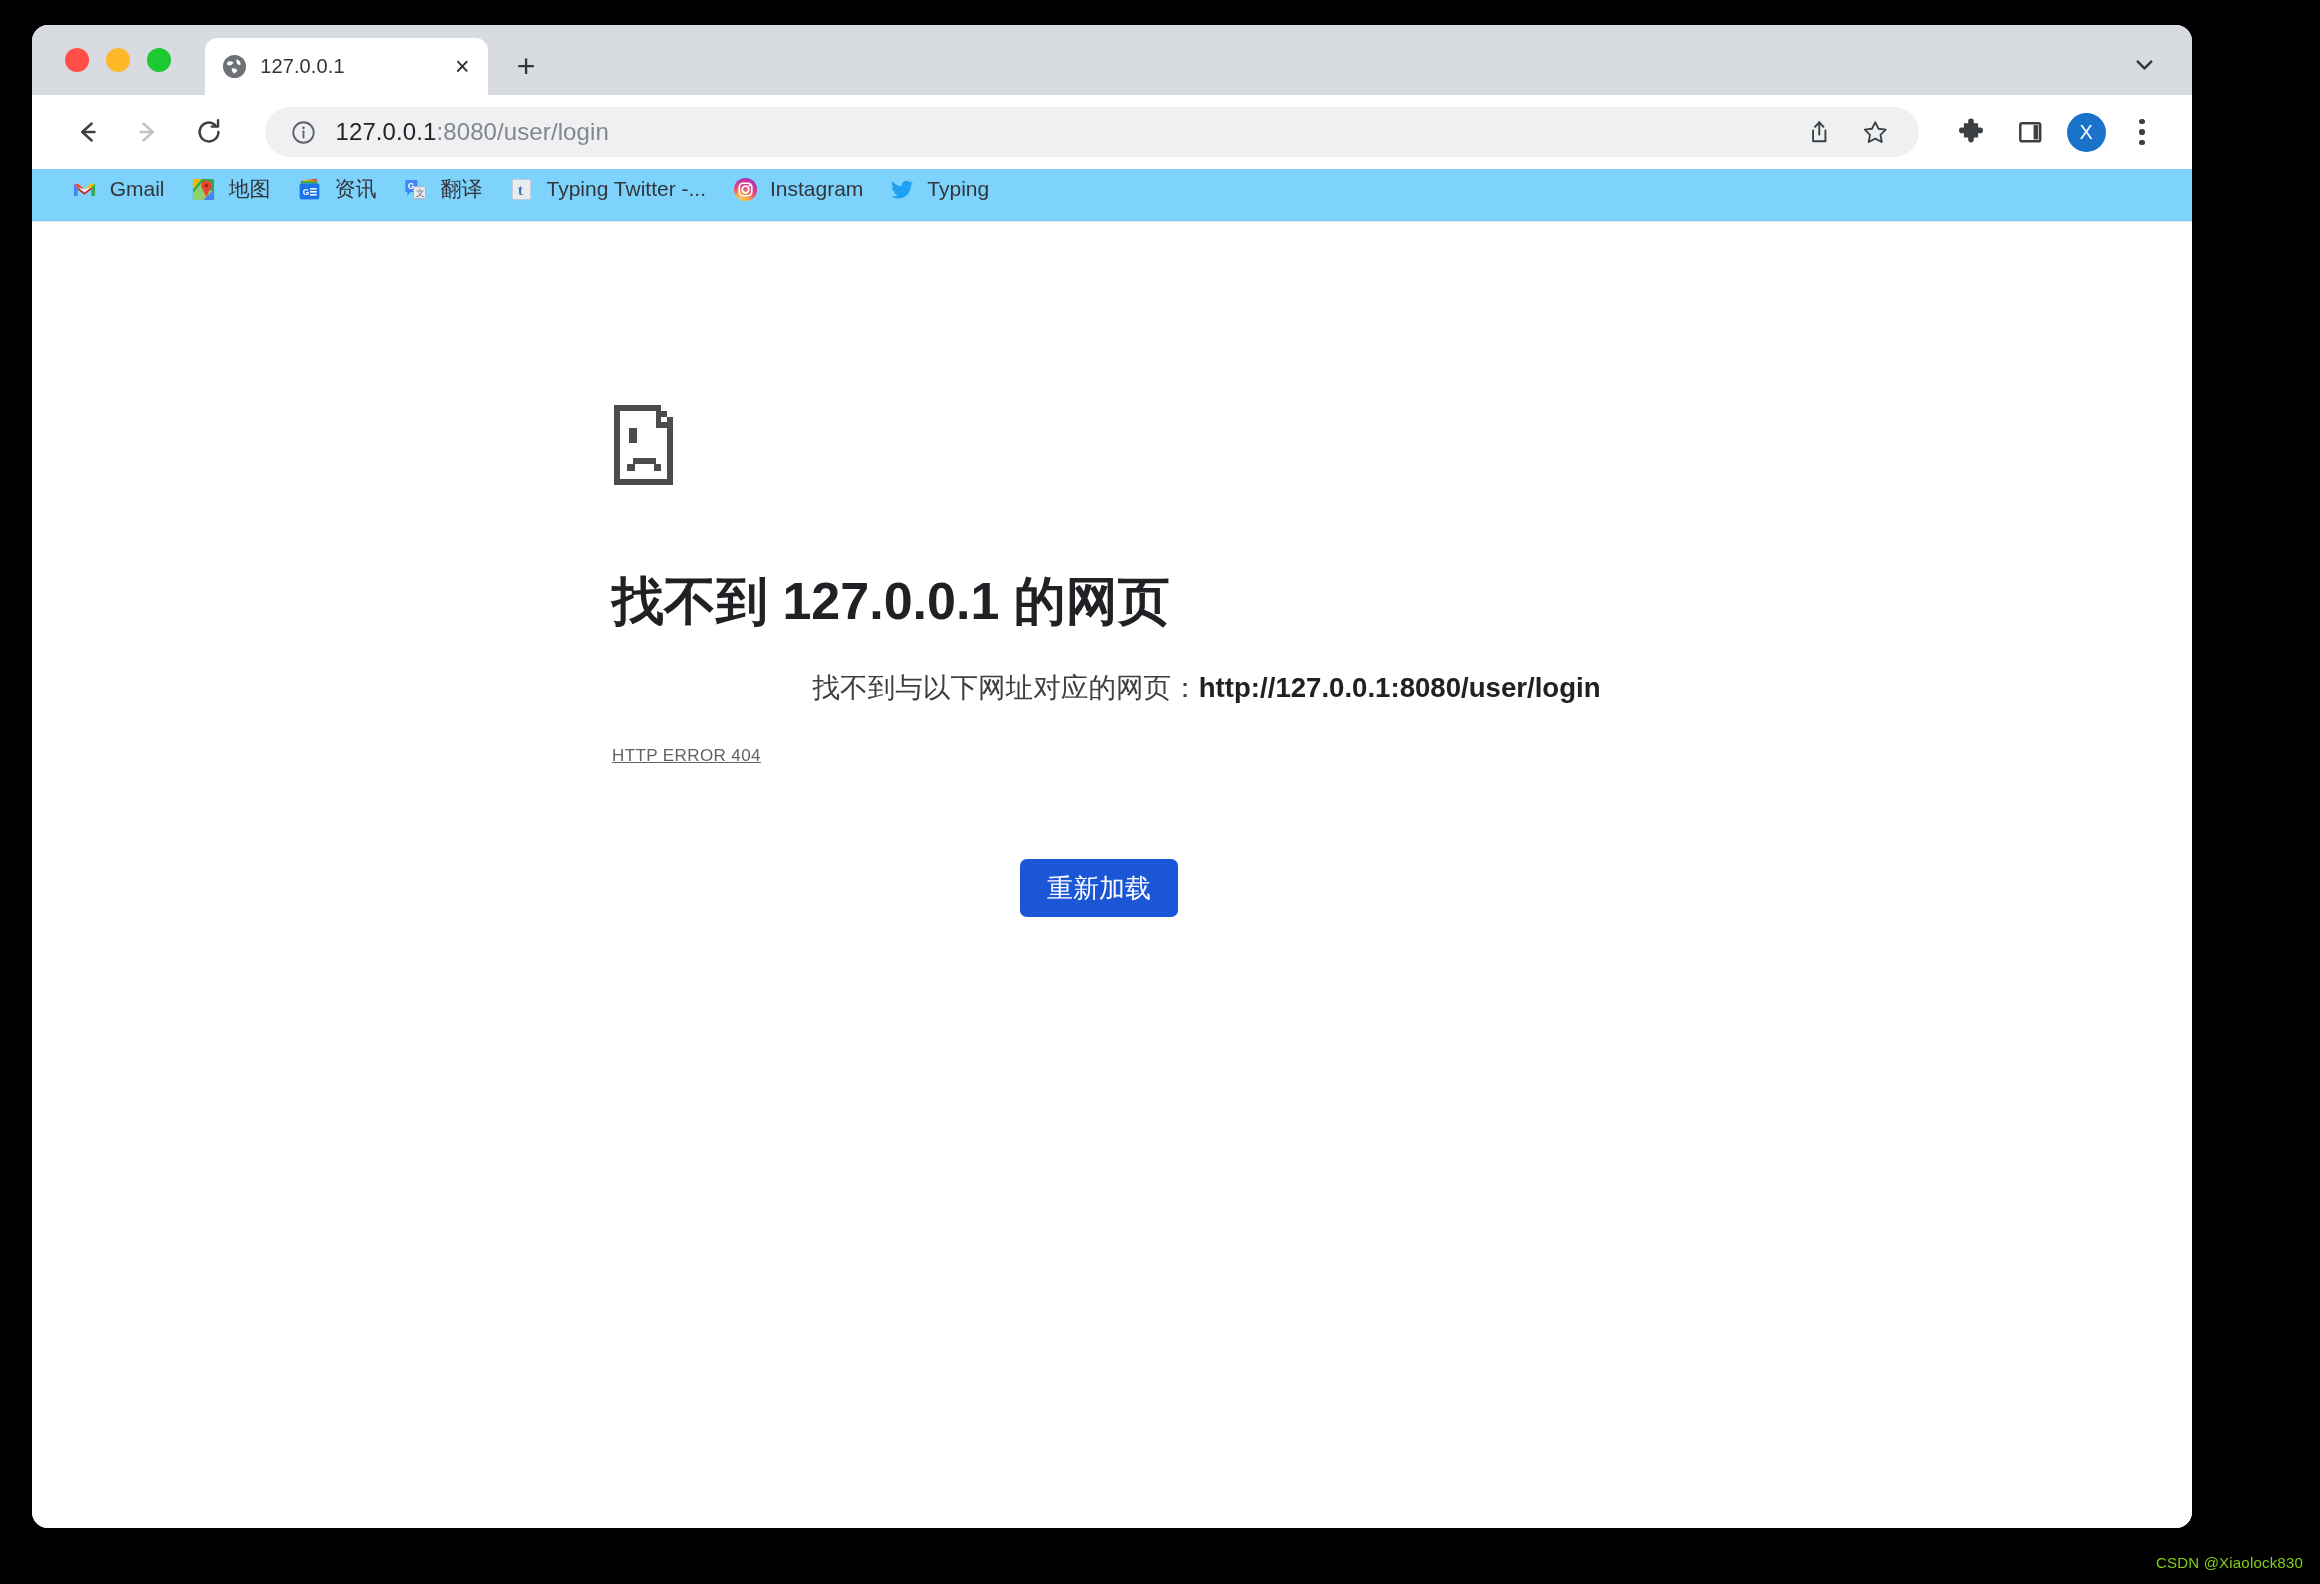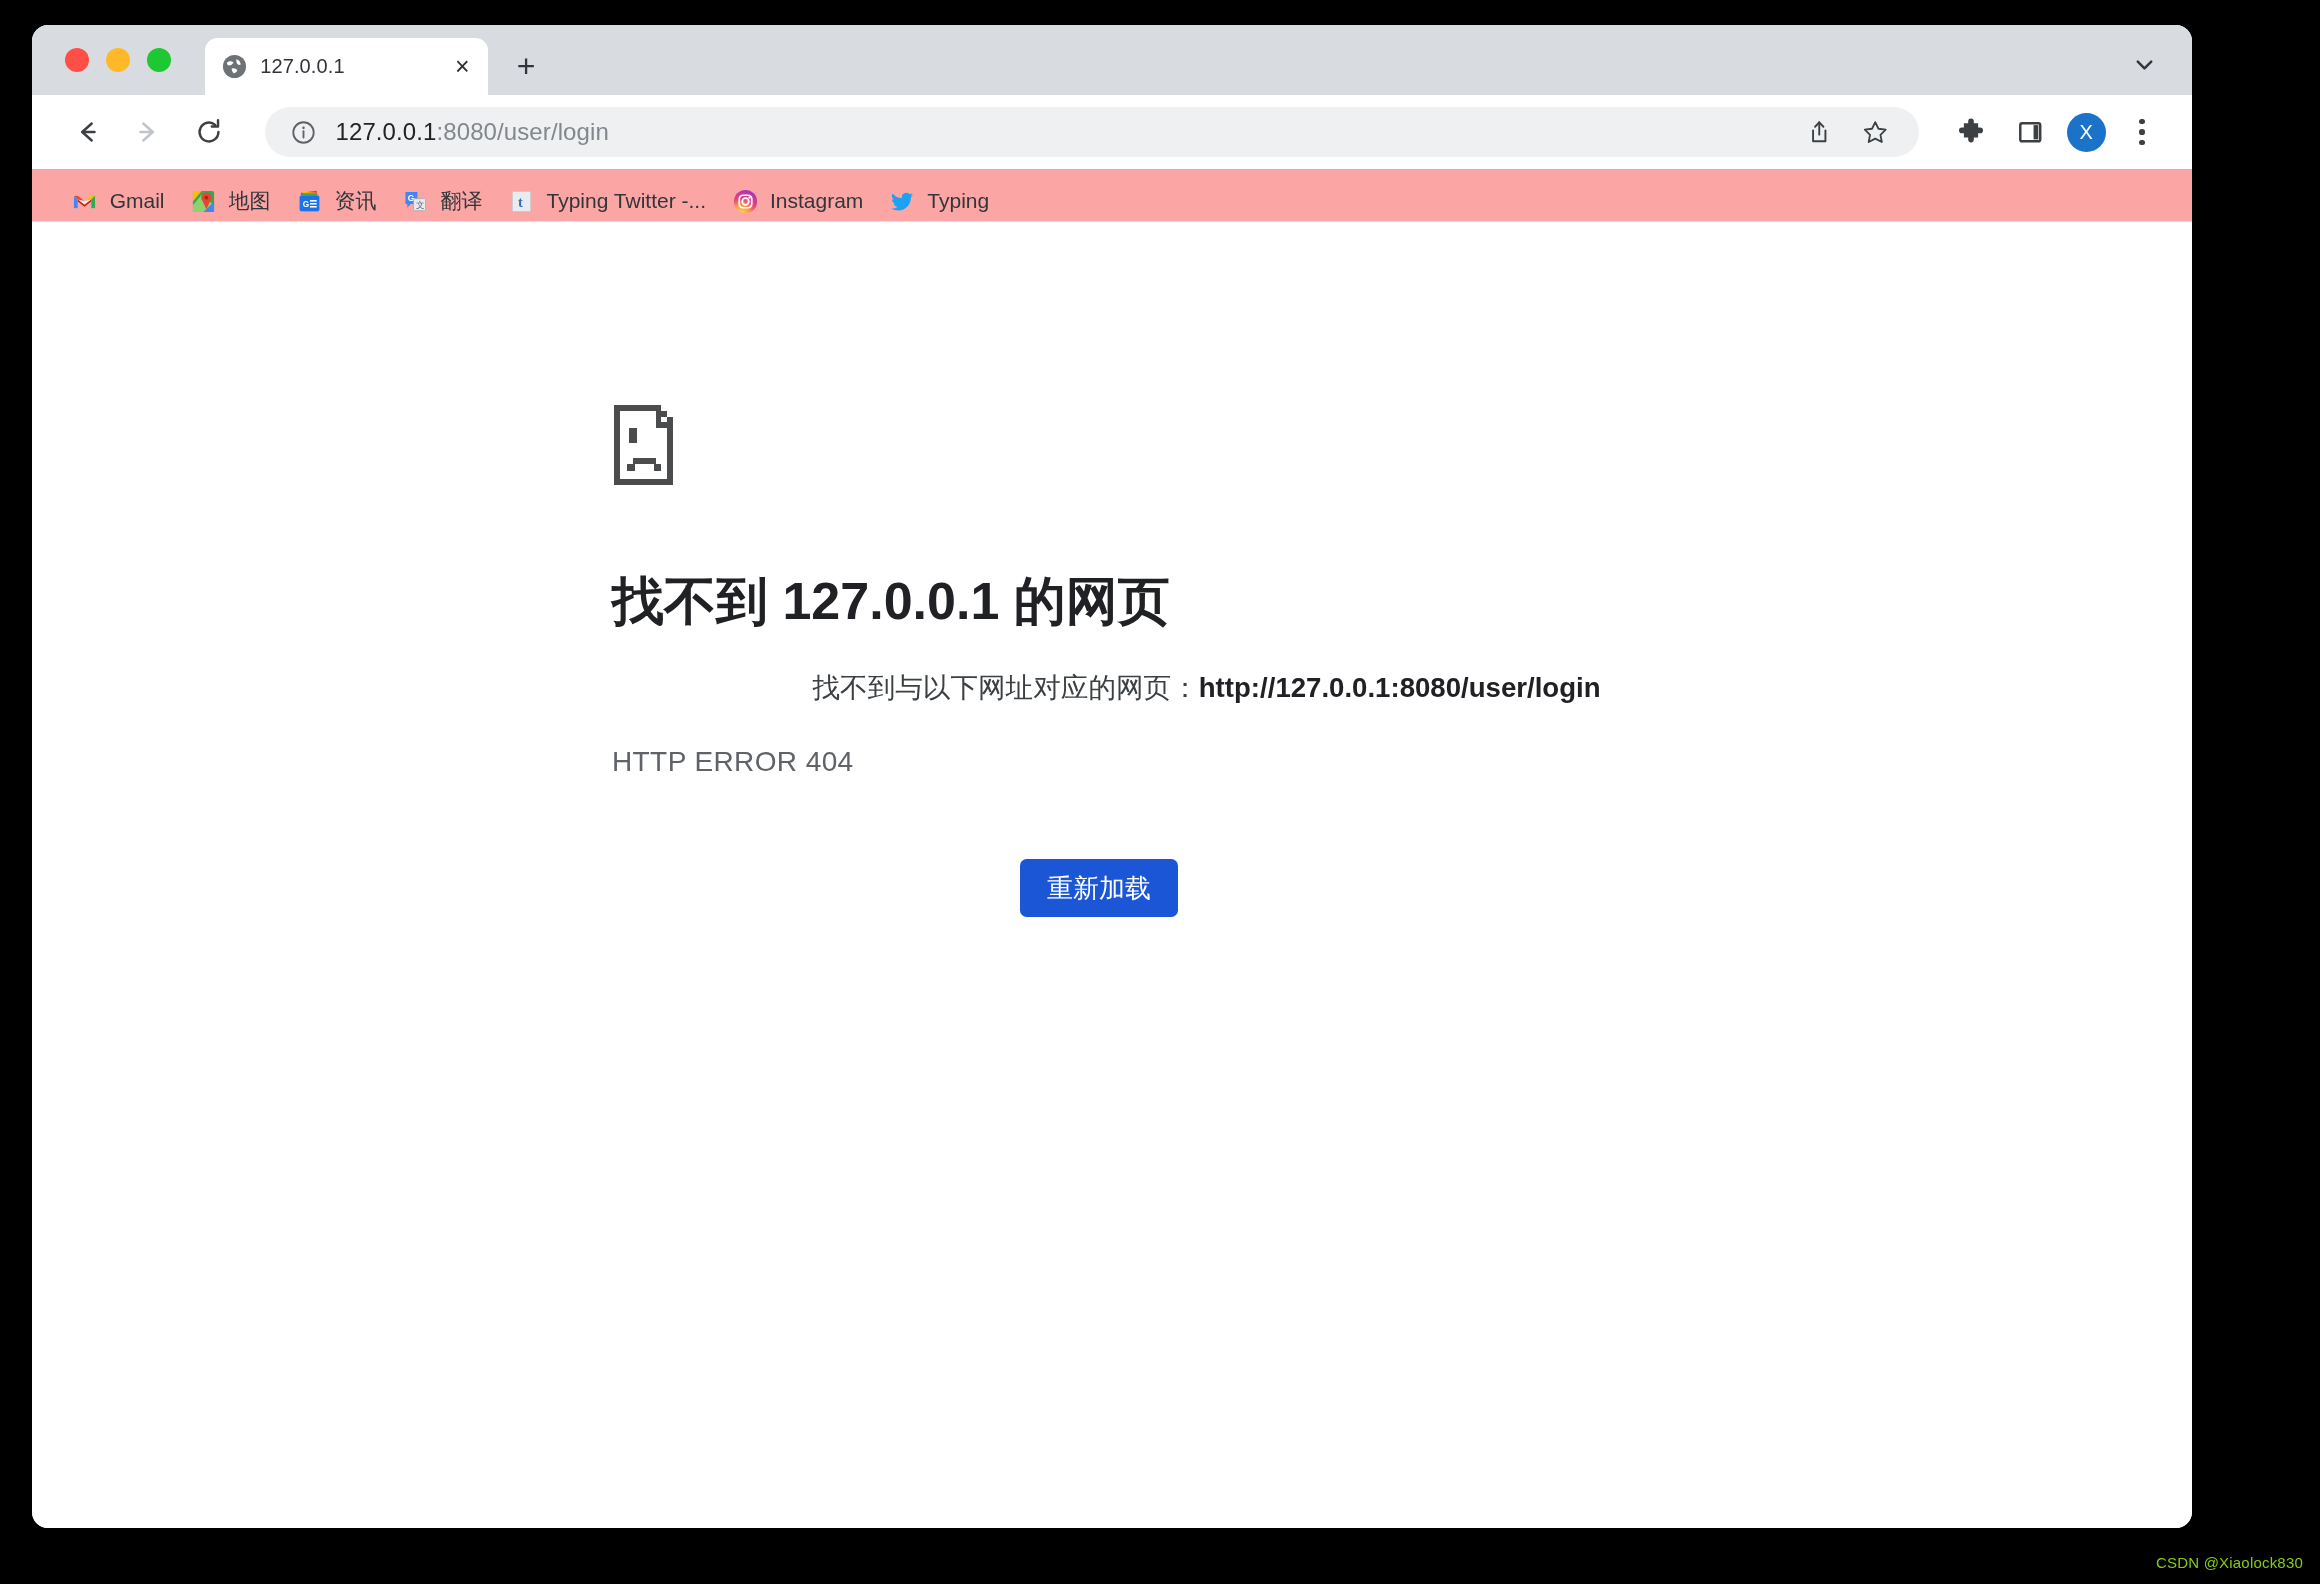--- a/index.html
+++ b/index.html
@@ -175,24 +175,24 @@
     display: flex; align-items: center; justify-content: center;
     flex: 0 0 auto;
   }
   #menu-dots { display: flex; flex-direction: column; gap: 4.8px; align-items: center; }
   #menu-dots span { width: 5.7px; height: 5.7px; border-radius: 50%; background: #3c4043; display:block; }
 
   
   #bookmarks-bar {
     flex: 0 0 auto;
     height: 53px;
-    background: #fca5a5;
+    background: #7dd3fc;
     border-bottom: 1px solid #e3e5e8;
     display: flex;
-    align-items: flex-end;
+    align-items: flex-start;
     padding-left: 27px;
     gap: 0;
   }
   .bookmark-item {
     display: flex;
     align-items: center;
     height: 40px;
     padding: 0 13.3px;
     border-radius: 5.7px;
     gap: 12.4px;
@@ -238,23 +238,24 @@
     color: #3c4043;
     line-height: 1.5;
     margin-bottom: 38px;
     text-align: center;
   }
   #error-subtitle .err-url {
     font-weight: 700;
     color: #202124;
   }
   #error-code {
-    font-size: 28px;
+    font-size: 17px;
     color: #5f6368;
     letter-spacing: 0.4px;
+    text-decoration: underline;
   }
   #reload-button {
     position: absolute;
     left: 988px;
     top: 637px;
     background: #1a56d6;
     color: #ffffff;
     border: none;
     border-radius: 6.7px;
     font-size: 26px;

